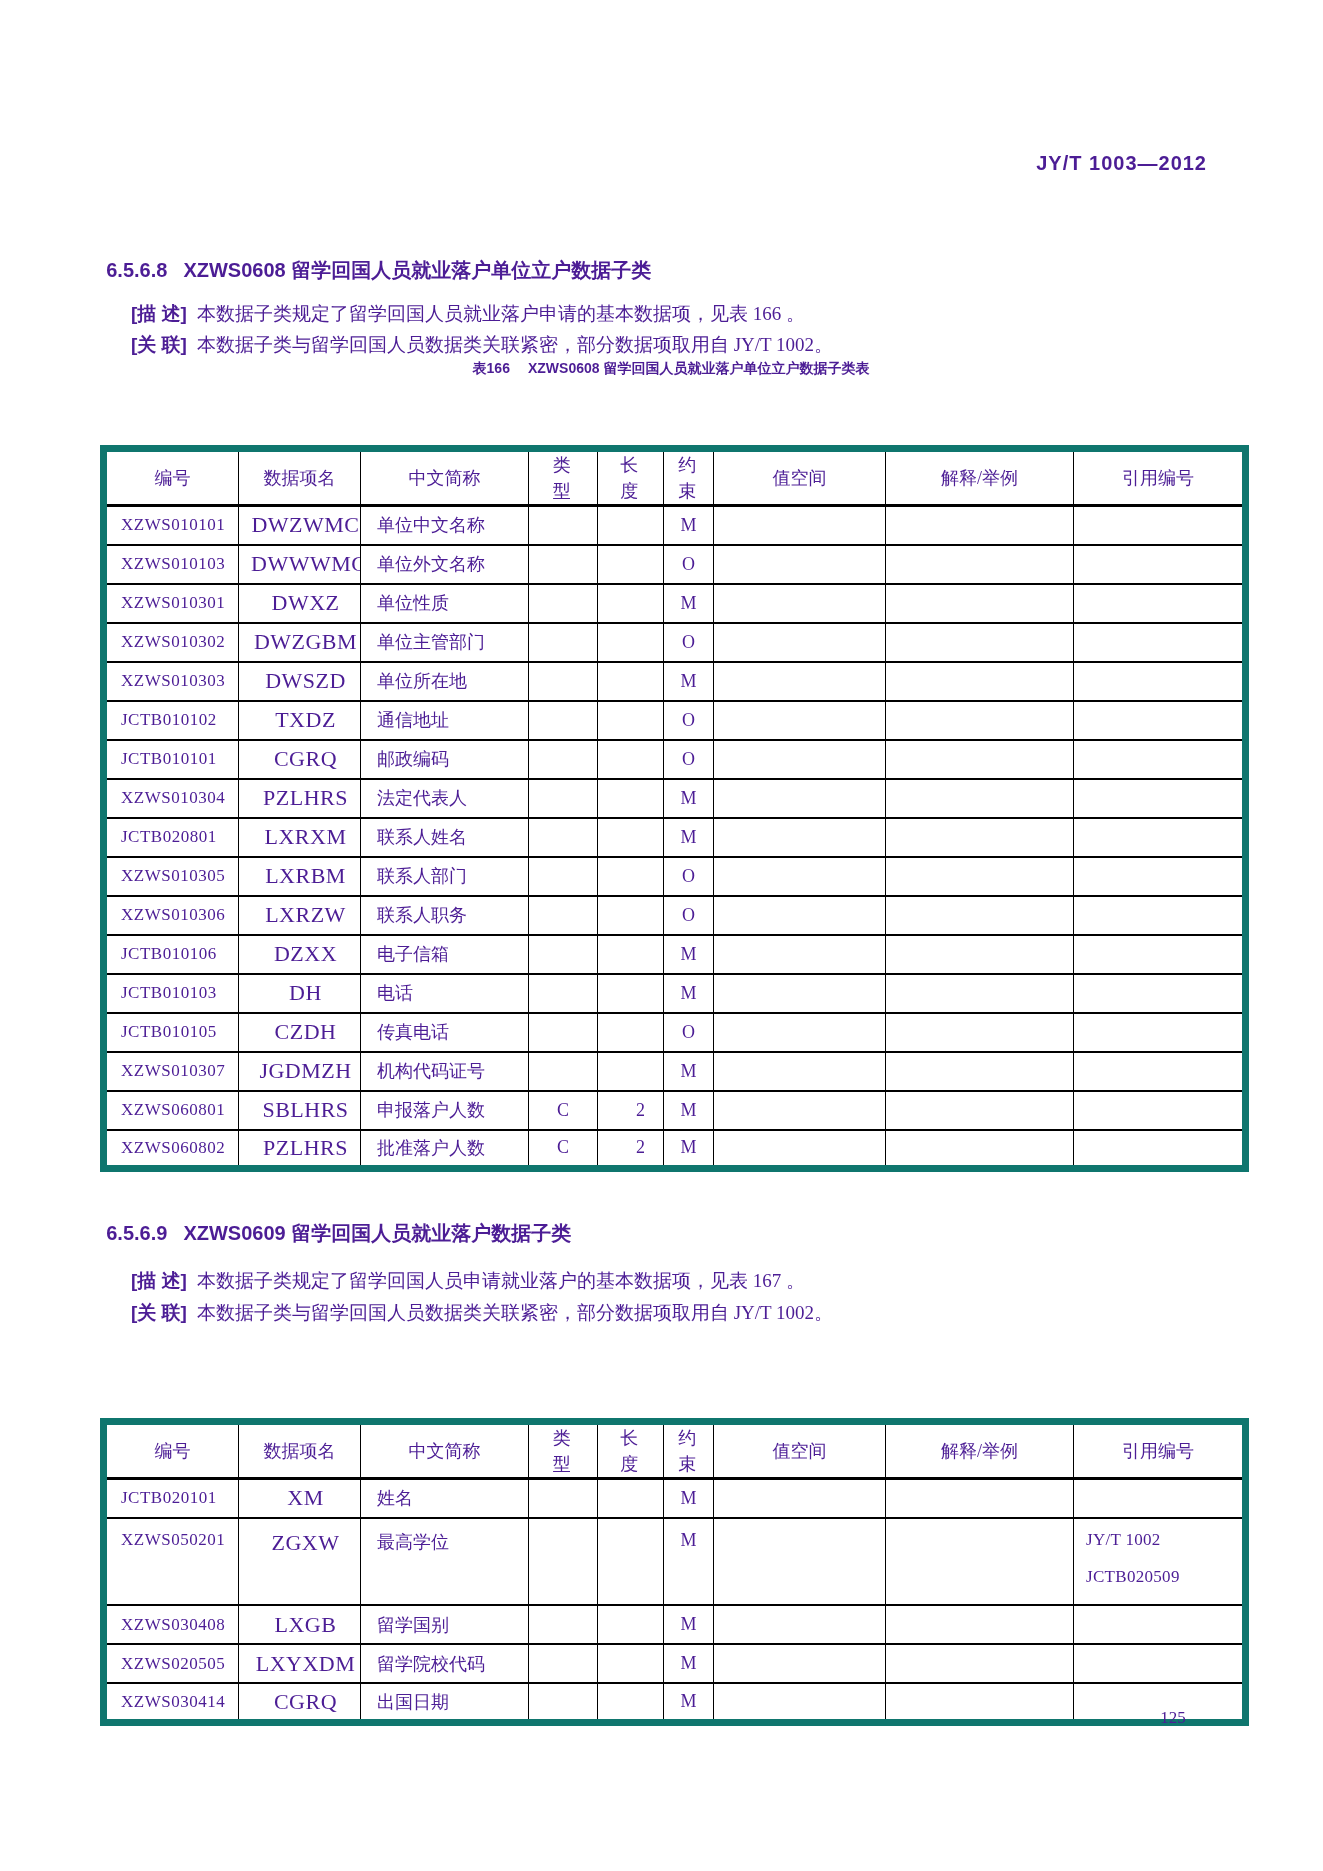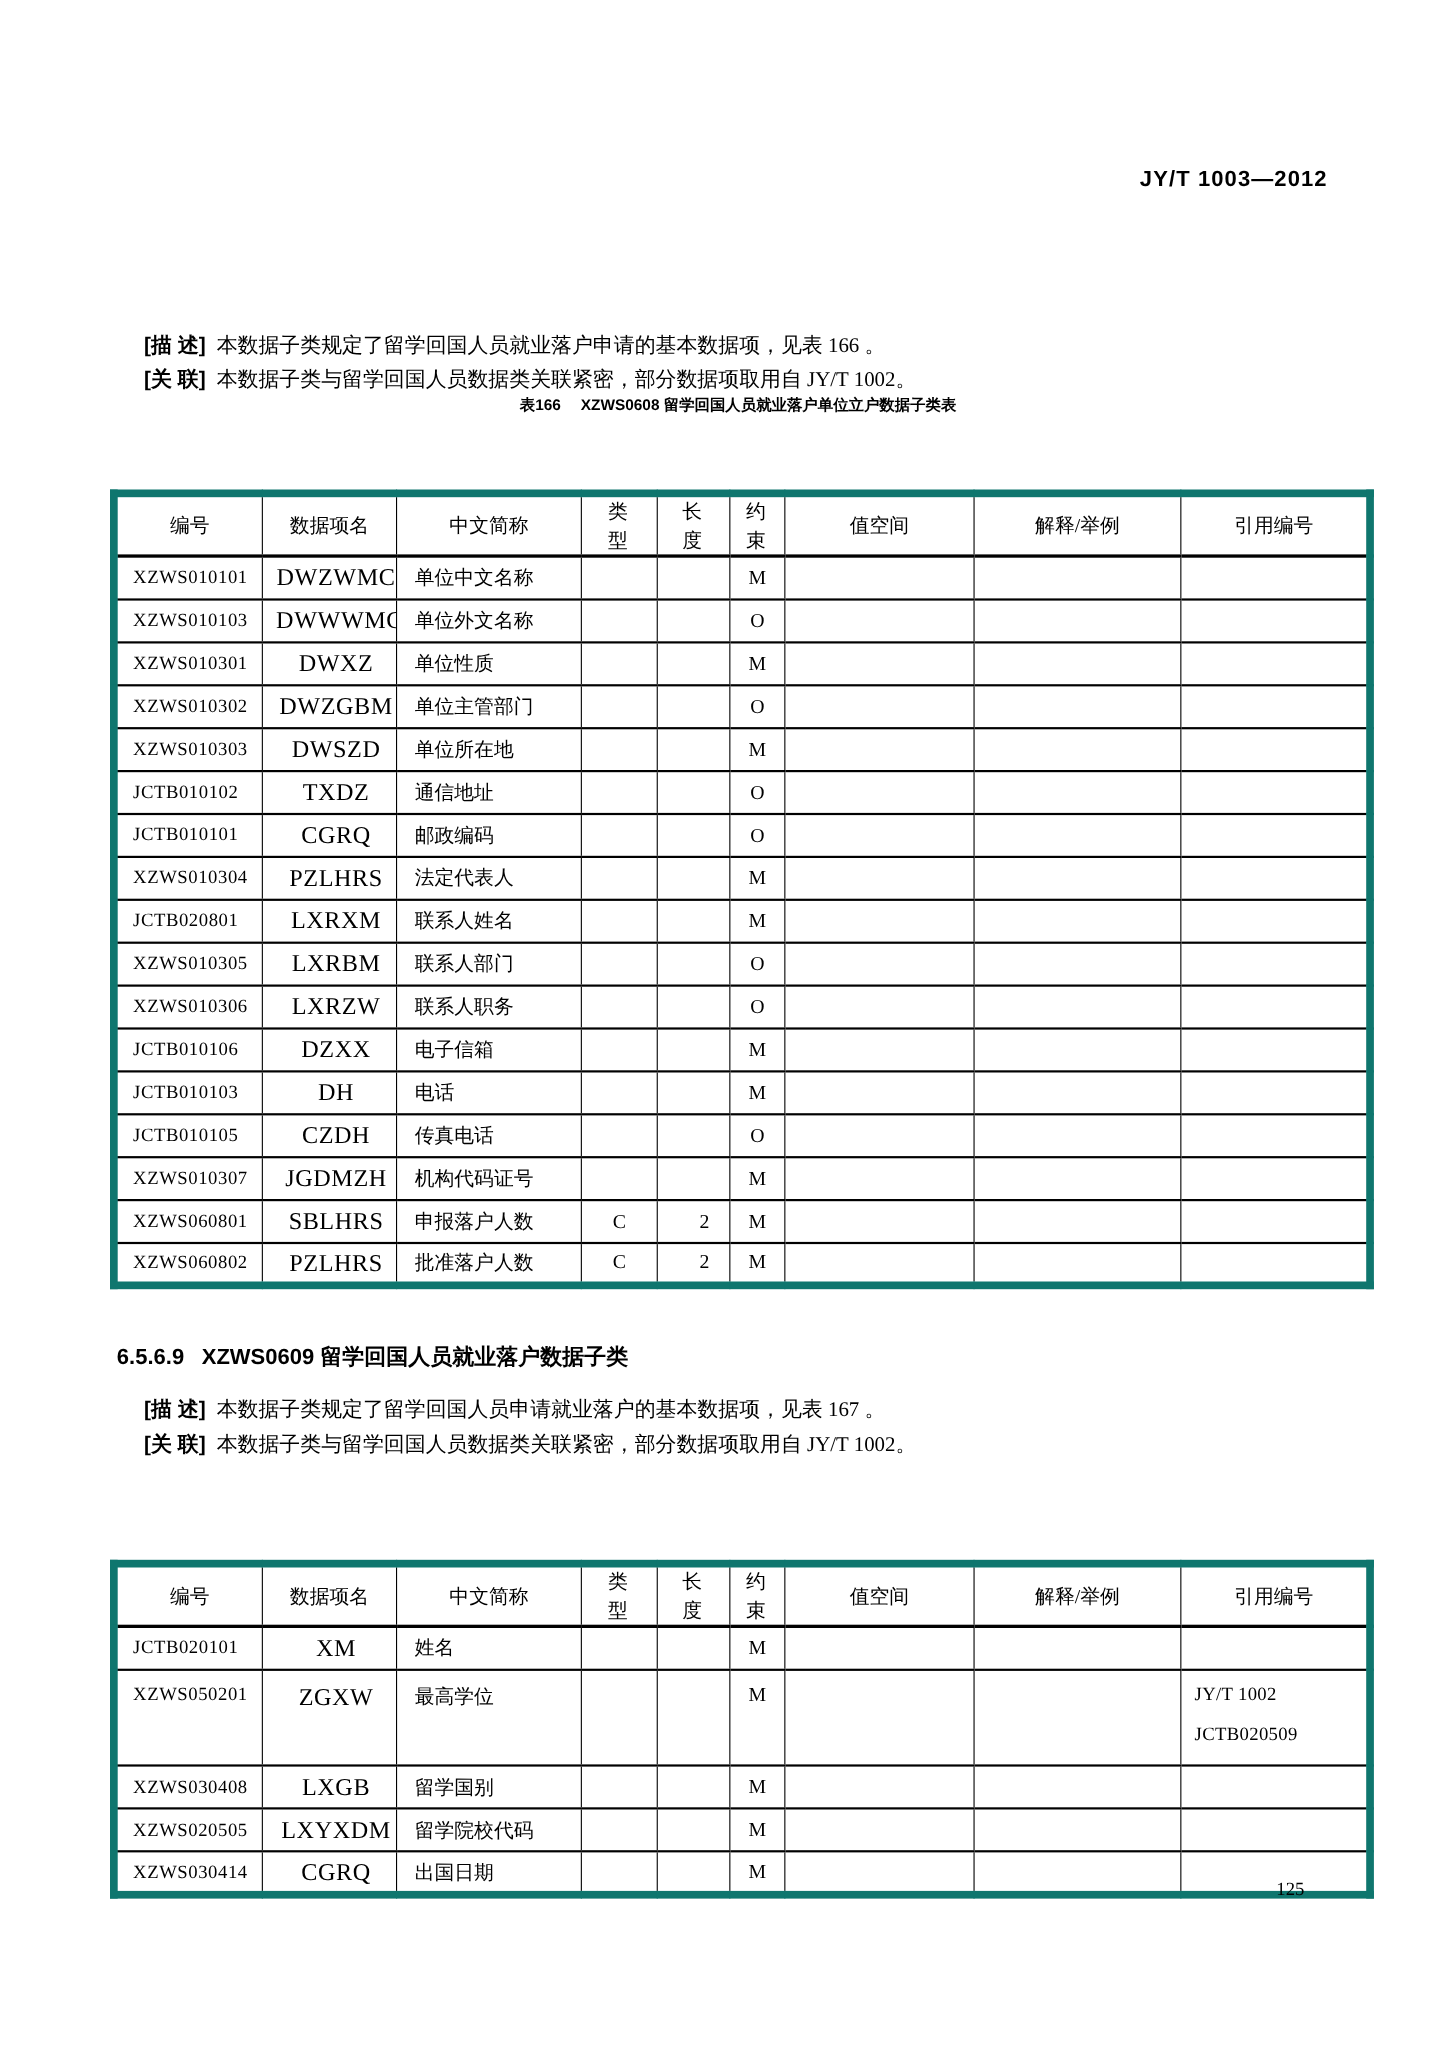--- a/index.html
+++ b/index.html
@@ -1,21 +1,21 @@
 <!DOCTYPE html>
 <html><head>
 <meta charset="utf-8">
 <style>
   * { margin:0; padding:0; box-sizing:border-box; }
   html,body { background:#ffffff; }
   .page {
     position:relative;
     width:1323px; height:1871px;
     background:#ffffff;
-    color:#000000;
+    color:#4c1d95;
     font-family:"Liberation Serif","DejaVu Serif",serif;
     overflow:hidden;
   }
   .doc-code {
     position:absolute; top:152px; right:116px;
     font-family:"Liberation Sans","DejaVu Sans",sans-serif;
     font-weight:700; font-size:20px; letter-spacing:1px;
   }
   .sec-heading {
     position:absolute; left:84px;
@@ -86,20 +86,23 @@
     text-align:center; font-size:17px;
   }
 </style>
 </head>
 <body>
 
 <div class="page">
 
   <div class="doc-code">JY/T 1003—2012</div>
 
+  <div class="sec-heading" style="top:234px;">
+    <span class="h-num">6.5.6.8</span><span>XZWS0608 留学回国人员就业落户单位立户数据子类</span>
+  </div>
   <div class="para" style="top:279px;">
     <span class="p-label">[描 述]</span><span>本数据子类规定了留学回国人员就业落户申请的基本数据项，见表 166 。</span>
   </div>
   <div class="para" style="top:310px;">
     <span class="p-label">[关 联]</span><span>本数据子类与留学回国人员数据类关联紧密，部分数据项取用自 JY/T 1002。</span>
   </div>
   <div class="table-caption" style="top:360px;">
     <span class="cap-num">表166</span><span>XZWS0608 留学回国人员就业落户单位立户数据子类表</span>
   </div>
   <table class="data-table t166" style="top:405px;" data-table="sections.0.table">

